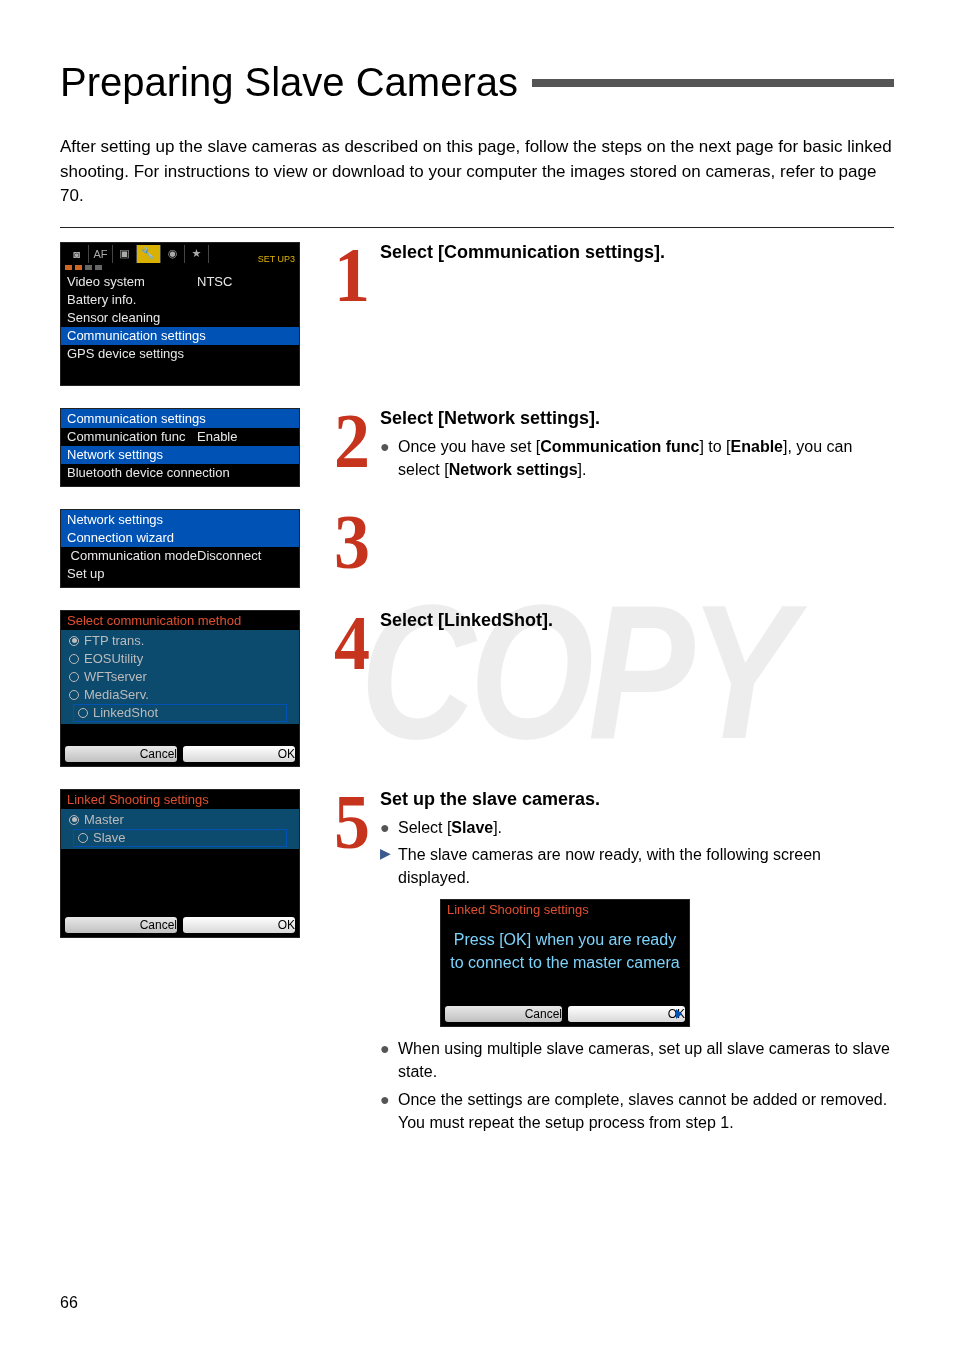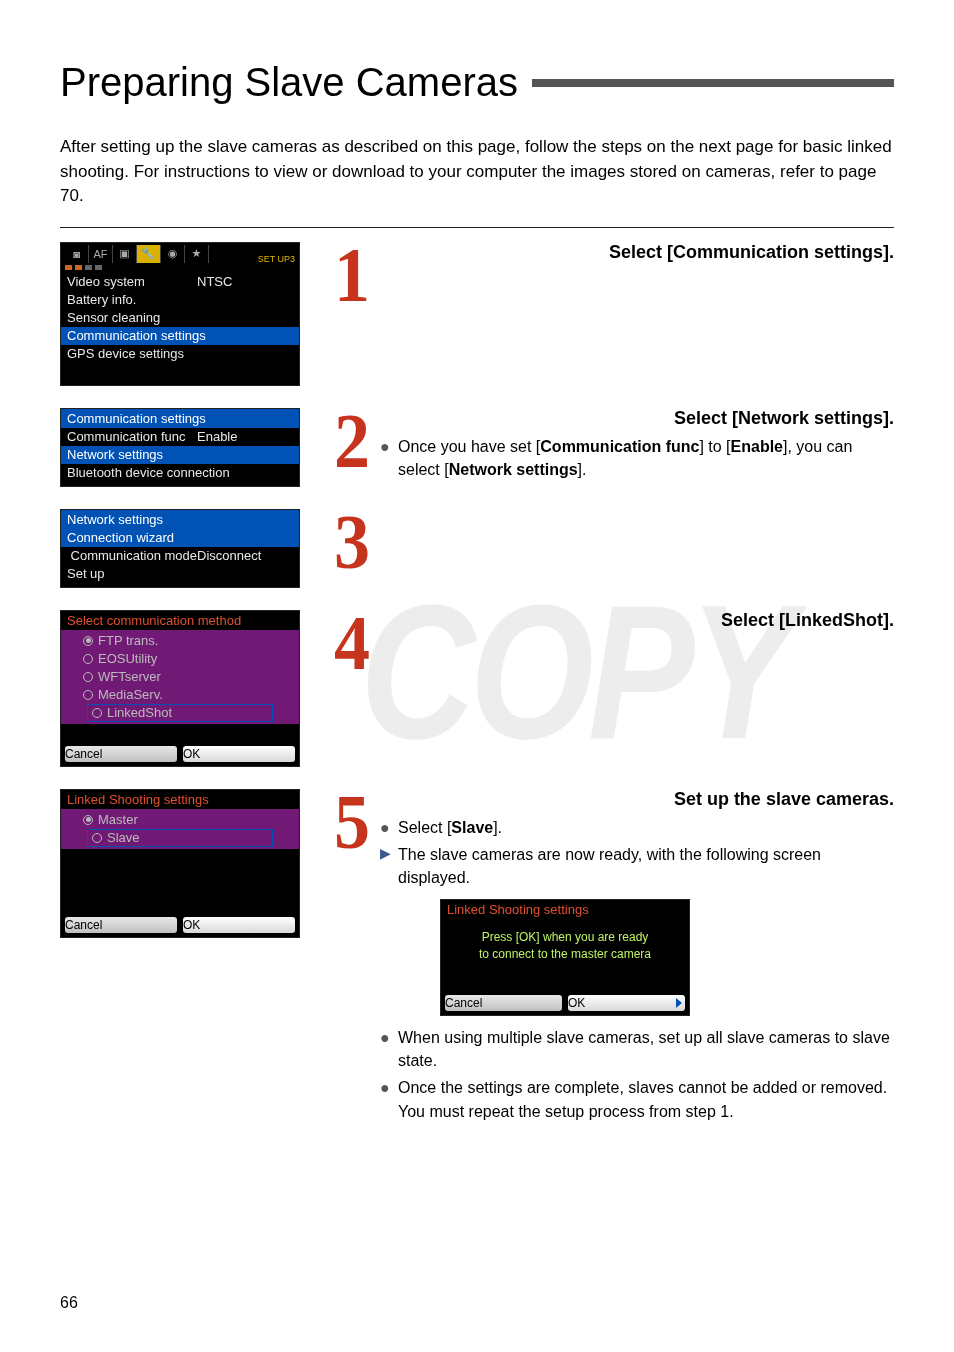--- a/index.html
+++ b/index.html
@@ -63,21 +63,20 @@
     margin-right: 6px;
     margin-top: 6px;
     transform: scaleY(1.1);
     flex-shrink: 0;
   }
   .step-body { flex: 1; }
   .step-heading {
     font-size: 18px;
     font-weight: bold;
     margin-bottom: 6px;
-    text-align: right;
   }
   .bullet-row {
     display: flex;
     font-size: 16px;
     line-height: 1.45;
     margin-bottom: 4px;
   }
   .bullet-dot {
     width: 18px;
     flex-shrink: 0;
@@ -151,22 +150,22 @@
     background: #0052b5;
     color: #fff;
     padding: 2px 6px;
     font-size: 13px;
   }
   .cam-header-red {
     color: #e05030;
     padding: 2px 6px;
   }
   .cam-list {
-    padding: 2px 16px;
-    background: #701a75;
+    padding: 2px 2px;
+    background: #0c4a6e;
     text-align: right;
   }
   .cam-opt {
     display: flex;
     align-items: center;
     padding: 1px 6px;
     color: #bbb;
     line-height: 16px;
   }
   .cam-opt.border-hl {
@@ -193,43 +192,43 @@
   .cam-btnbar {
     display: flex;
     background: #000;
     padding: 4px;
     gap: 6px;
   }
   .cam-btn {
     flex: 1;
     background: linear-gradient(#e8e8e8,#c0c0c0);
     color: #000;
-    text-align: left;
+    text-align: right;
     border-radius: 3px;
     font-size: 12px;
     padding: 1px 0;
     position: relative;
   }
   .cam-btn.sel {
     background: linear-gradient(#fff,#d8d8d8);
   }
   .cam-btn .blue-arrow {
     position: absolute;
     right: 3px; top: 50%;
     transform: translateY(-50%);
     width: 0; height: 0;
     border-top: 5px solid transparent;
     border-bottom: 5px solid transparent;
     border-left: 6px solid #0052b5;
   }
   .cam-text-center {
-    color: #bef264;
+    color: #7dd3fc;
     text-align: center;
     padding: 10px 6px 28px 6px;
-    font-size: 12px;
+    font-size: 16px;
     line-height: 1.4;
   }
   .cam-inset {
     width: 250px;
     margin: 10px 0 10px 60px;
     background: #000;
     color: #e0e0e0;
     font-size: 13px;
   }
   .watermark {

